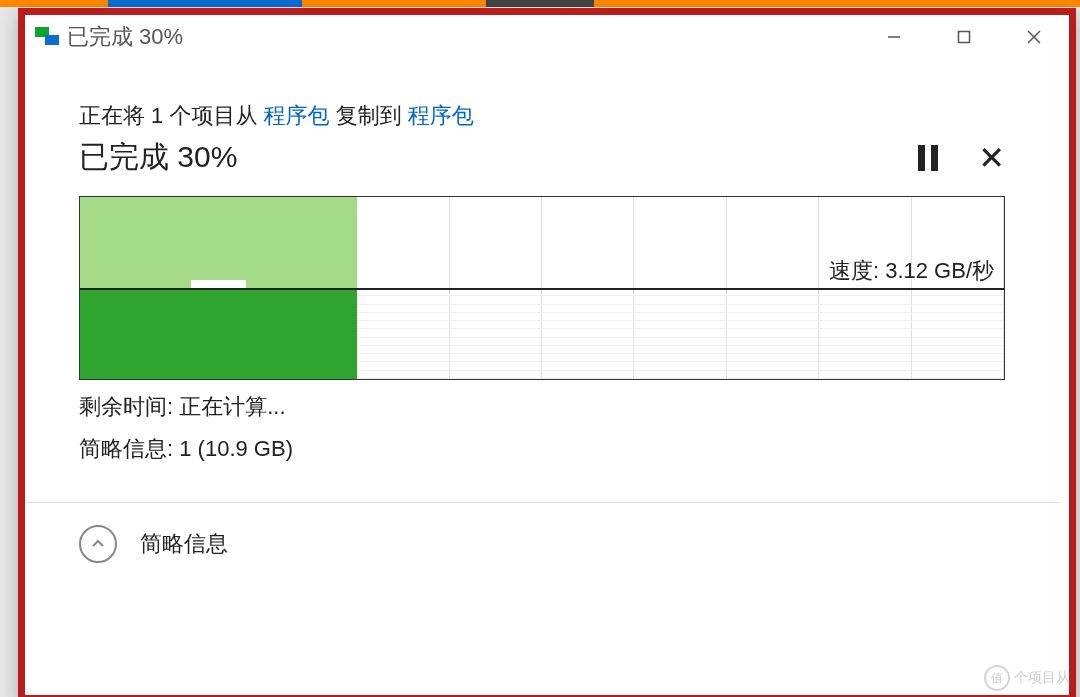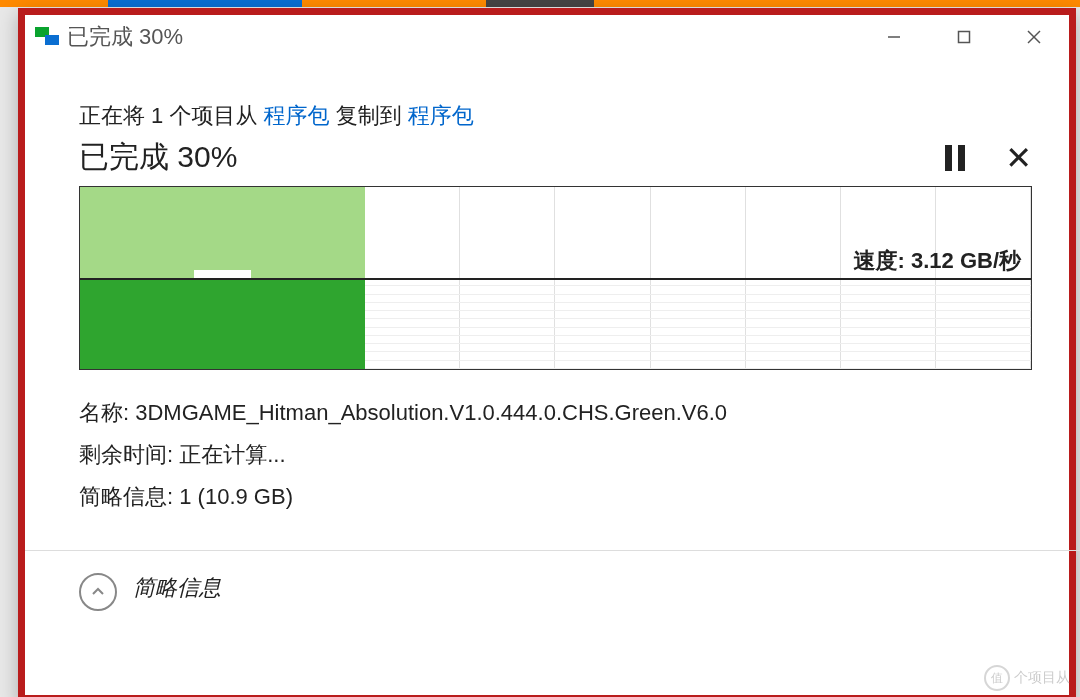--- a/index.html
+++ b/index.html
@@ -6,46 +6,46 @@
   .window{position:absolute;left:18px;top:8px;width:1044px;height:680px;background:#fff;border:7px solid #b91c1c;box-shadow:0 6px 18px rgba(0,0,0,.25);}
   
   .titlebar{height:44px;display:flex;align-items:center;padding:0 0 0 10px;}
   .ticon{width:24px;height:24px;margin-right:8px;position:relative;}
   .ticon .a{position:absolute;left:0;top:2px;width:14px;height:10px;background:#0aa32e;}
   .ticon .b{position:absolute;left:10px;top:10px;width:14px;height:10px;background:#0a6ed1;}
   .title{font-size:22px;color:#555;flex:1;}
   .winbtn{width:70px;height:44px;display:flex;align-items:center;justify-content:center;color:#555;}
   .winbtn svg{width:16px;height:16px;}
   
-  .content{padding:24px 37px 0 54px;}
+  .content{padding:24px 64px 0 54px;}
   .sent{font-size:22px;color:#222;margin:18px 0 4px 0;}
   .sent .lk{color:#0066cc;}
   .prow{display:flex;align-items:center;justify-content:space-between;margin-top:6px;}
   .ptitle{font-size:30px;color:#222;}
   .pctrl{display:flex;gap:34px;align-items:center;}
   .pause{width:26px;display:flex;gap:6px;cursor:pointer;}
   .pause span{width:7px;height:26px;background:#222;}
   .xbtn{font-size:32px;line-height:26px;color:#222;cursor:pointer;font-weight:300;}
   
-  .chart{position:relative;height:182px;border:1px solid #333;margin-top:8px;overflow:hidden;font-weight:bold;}
+  .chart{position:relative;height:182px;border:1px solid #333;margin-top:18px;overflow:hidden;}
   .chart .grid{position:absolute;inset:0;display:flex;}
   .chart .grid div{flex:1;border-right:1px solid #e0e0e0;}
   .chart .mid{position:absolute;left:0;right:0;top:50%;border-top:2px solid #222;}
   .chart .top{position:absolute;left:0;top:0;height:50%;background:#a4d987;width:var(--p,0);} 
   .chart .gap{position:absolute;top:calc(50% - 8px);left:12%;width:6%;height:8px;background:#fff;}
   .chart .bot{position:absolute;left:0;top:50%;bottom:0;background:#2fa52f;width:var(--p,0);} 
   .chart .hl{position:absolute;inset:50% 0 0 0;display:flex;flex-direction:column;}
   .chart .hl div{flex:1;border-bottom:1px solid #eee;}
   .chart .sp{position:absolute;right:10px;top:calc(50% - 32px);font-size:22px;color:#222;}
   
   .drow{font-size:22px;color:#222;margin-top:12px;}
   .drow.first{margin-top:28px;}
   
   .divider{border-top:1px solid #ddd;margin:38px -54px 0 -54px;}
-  .foot{display:flex;align-items:flex-start;gap:16px;padding:22px 0 0 0;font-style:italic;}
+  .foot{display:flex;align-items:center;gap:23px;padding:22px 0 0 0;}
   .chev{width:34px;height:34px;border:2px solid #888;border-radius:50%;display:flex;align-items:center;justify-content:center;cursor:pointer;}
   .chev svg{width:16px;height:16px;stroke:#888;}
   .footlbl{font-size:22px;color:#222;}
   
   .bgbar{position:absolute;left:0;top:0;width:1080px;height:7px;background:linear-gradient(to right,#ff8a00 0 10%,#0a6ed1 10% 28%,#ff8a00 28% 45%,#444 45% 55%,#ff8a00 55% 100%);}
   .wm{position:absolute;right:10px;bottom:6px;color:#aaa;font-size:14px;display:flex;align-items:center;gap:4px;opacity:.6;}
   .wm .c{width:22px;height:22px;border:2px solid #bbb;border-radius:50%;display:flex;align-items:center;justify-content:center;font-size:12px;}
 </style>
 </head>
 <body>
@@ -119,23 +119,20 @@
           <div></div>
           <div></div>
         </div>
       <div class="top"></div>
       <div class="gap"></div>
       <div class="bot"></div>
       <div class="mid"></div>
       <div class="sp">速度: 3.12 GB/秒</div>
     </div>
 
-    <div class="drow first">
-      <span>名称: </span><span>3DMGAME_Hitman_Absolution.V1.0.444.0.CHS.Green.V6.0</span>
-    </div>
     <div class="drow">
       <span>剩余时间: </span><span>正在计算...</span>
     </div>
     <div class="drow">
       <span>简略信息: </span><span>1 (10.9 GB)</span>
     </div>
 
     <div class="divider"></div>
     <div class="foot">
       <div class="chev">

